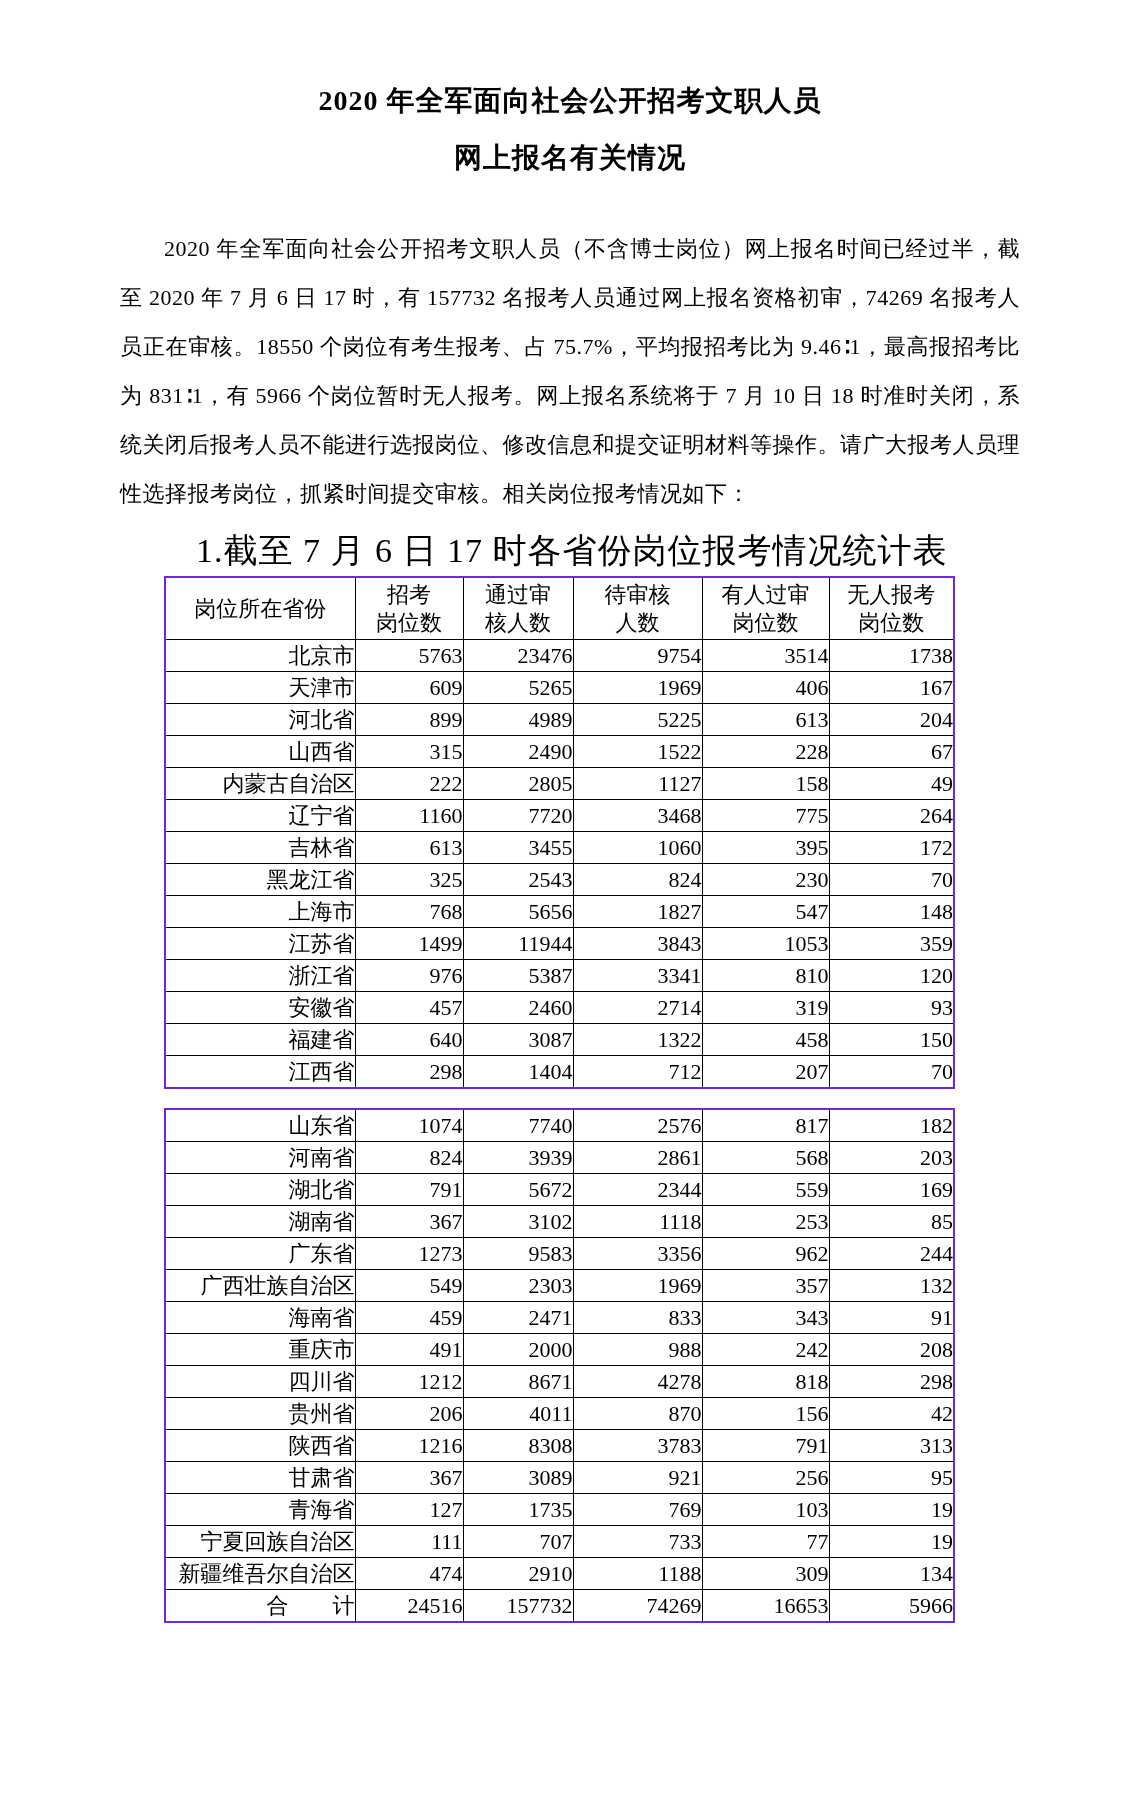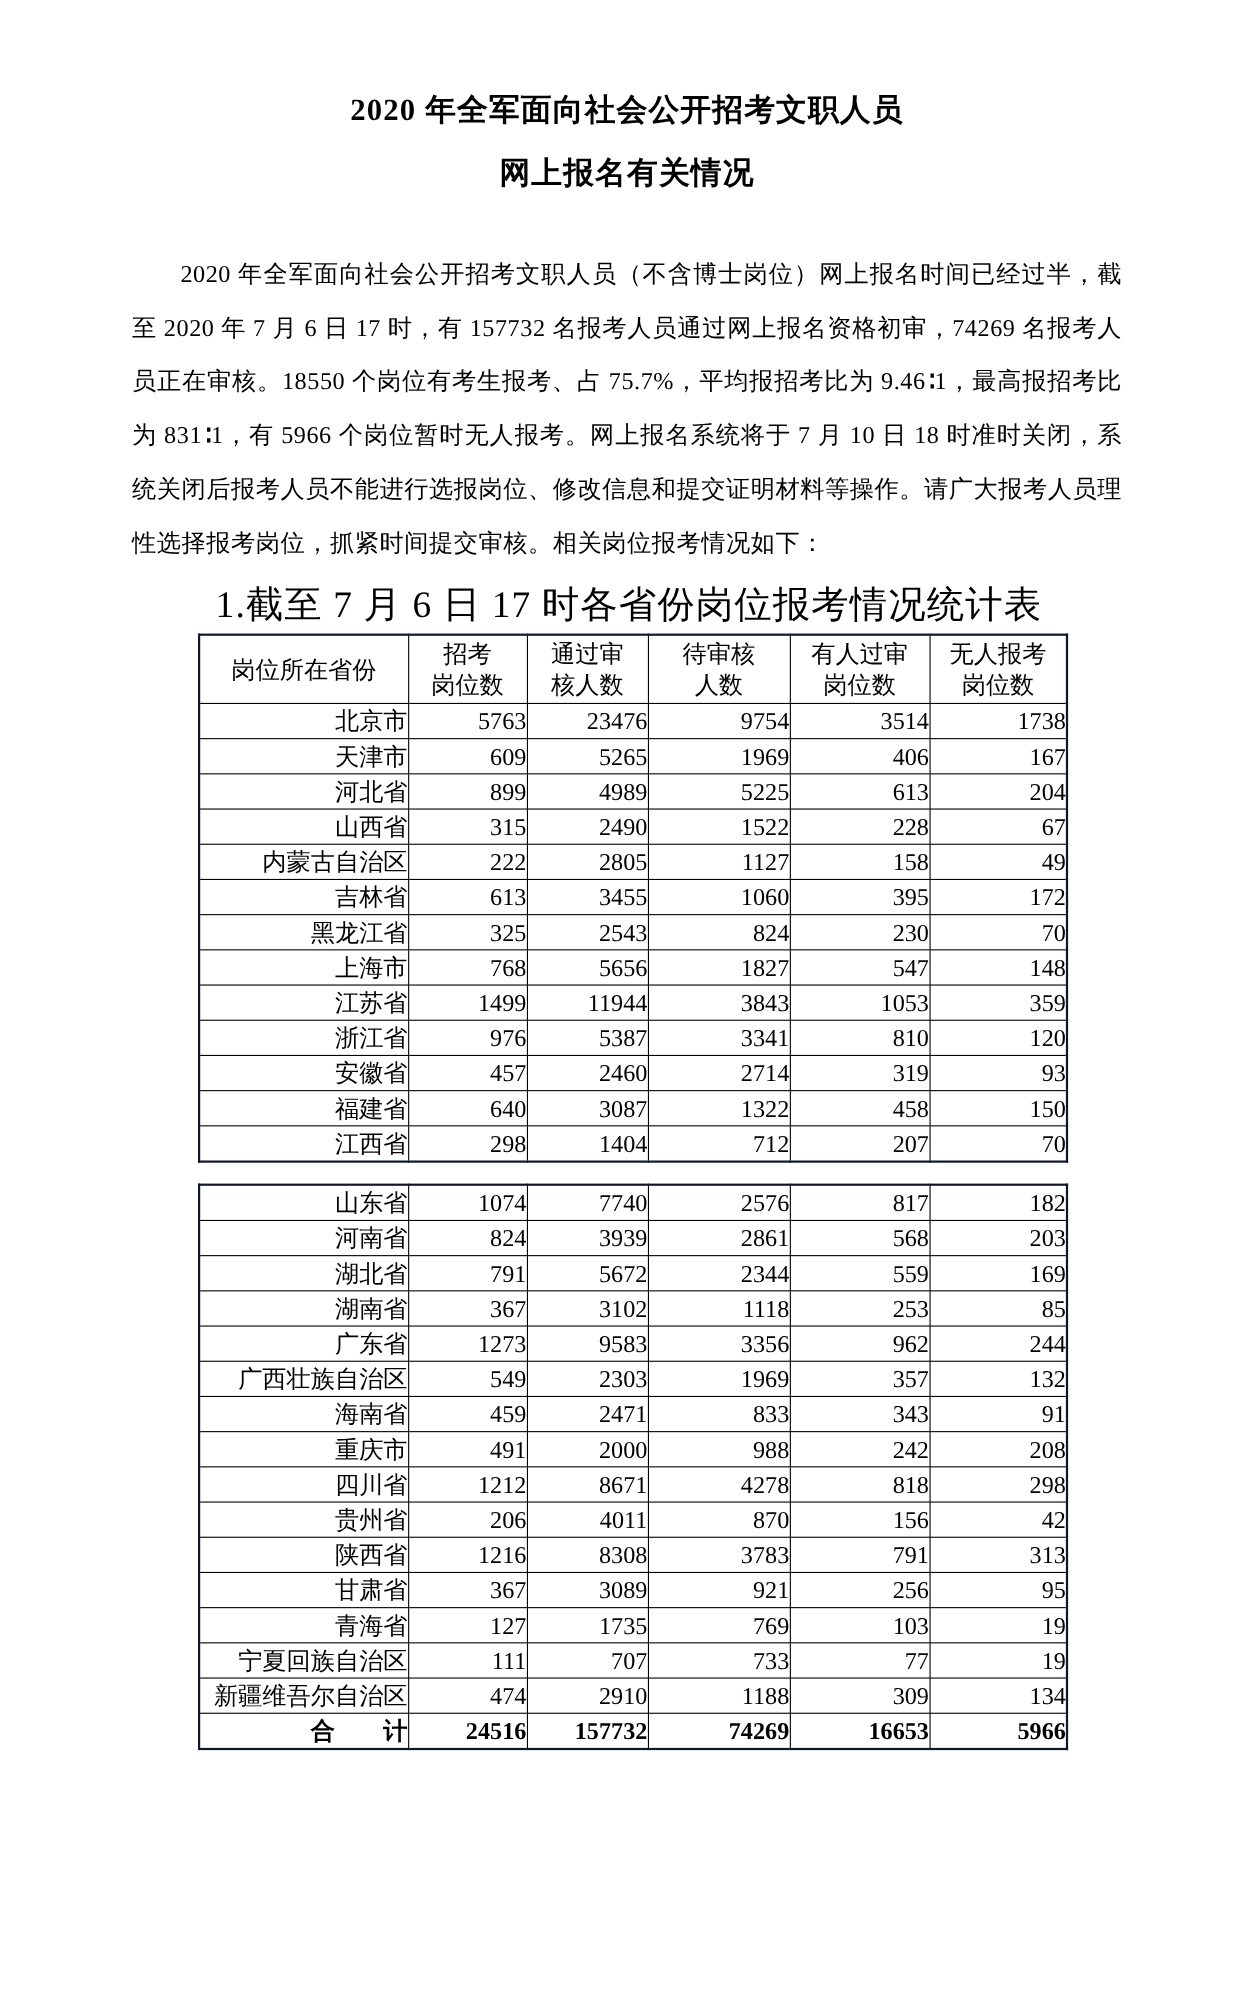--- a/index.html
+++ b/index.html
@@ -40,23 +40,23 @@
   .table-caption {
     margin-top: 16px;
     margin-left: 76px;
     font-size: 34px;
     line-height: 34px;
     letter-spacing: 1px;
   }
   table.stats {
     border-collapse: collapse;
     table-layout: fixed;
-    margin-left: 60px;
+    margin-left: 44px;
     width: 789px;
-    border: 2px solid #0f172a;
+    border: 2px solid #6d28d9;
   }
   table.stats.block1 { margin-top: 8px; }
   table.stats.block2 { margin-top: 19px; }
   table.stats th, table.stats td {
     border: 1px solid #000000;
     font-size: 22px;
     font-weight: normal;
     padding: 0;
     overflow: hidden;
     white-space: nowrap;
@@ -72,21 +72,21 @@
     vertical-align: middle;
   }
   td.province-cell {
     text-align: right;
   }
   td.value-cell {
     text-align: right;
     padding-right: 14px;
   }
   tr.total-row td {
-    font-weight: bold;
+    font-weight: normal;
   }
 </style>
 </head>
 <body>
 
 <div class="page">
 
   <div class="doc-title">
     <div>2020 年全军面向社会公开招考文职人员</div>
     <div>网上报名有关情况</div>
@@ -150,20 +150,28 @@
         </tr>
         <tr>
           <td class="province-cell">内蒙古自治区</td>
           <td class="value-cell">222</td>
           <td class="value-cell">2805</td>
           <td class="value-cell">1127</td>
           <td class="value-cell">158</td>
           <td class="value-cell">49</td>
         </tr>
         <tr>
+          <td class="province-cell">辽宁省</td>
+          <td class="value-cell">1160</td>
+          <td class="value-cell">7720</td>
+          <td class="value-cell">3468</td>
+          <td class="value-cell">775</td>
+          <td class="value-cell">264</td>
+        </tr>
+        <tr>
           <td class="province-cell">吉林省</td>
           <td class="value-cell">613</td>
           <td class="value-cell">3455</td>
           <td class="value-cell">1060</td>
           <td class="value-cell">395</td>
           <td class="value-cell">172</td>
         </tr>
         <tr>
           <td class="province-cell">黑龙江省</td>
           <td class="value-cell">325</td>

